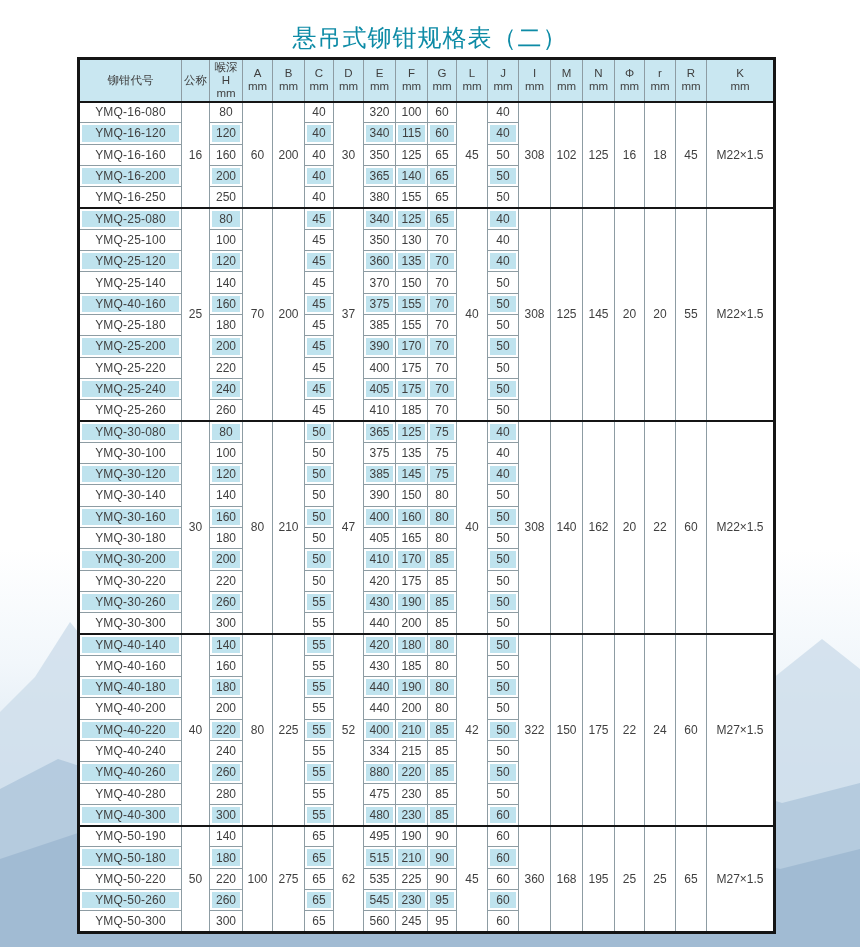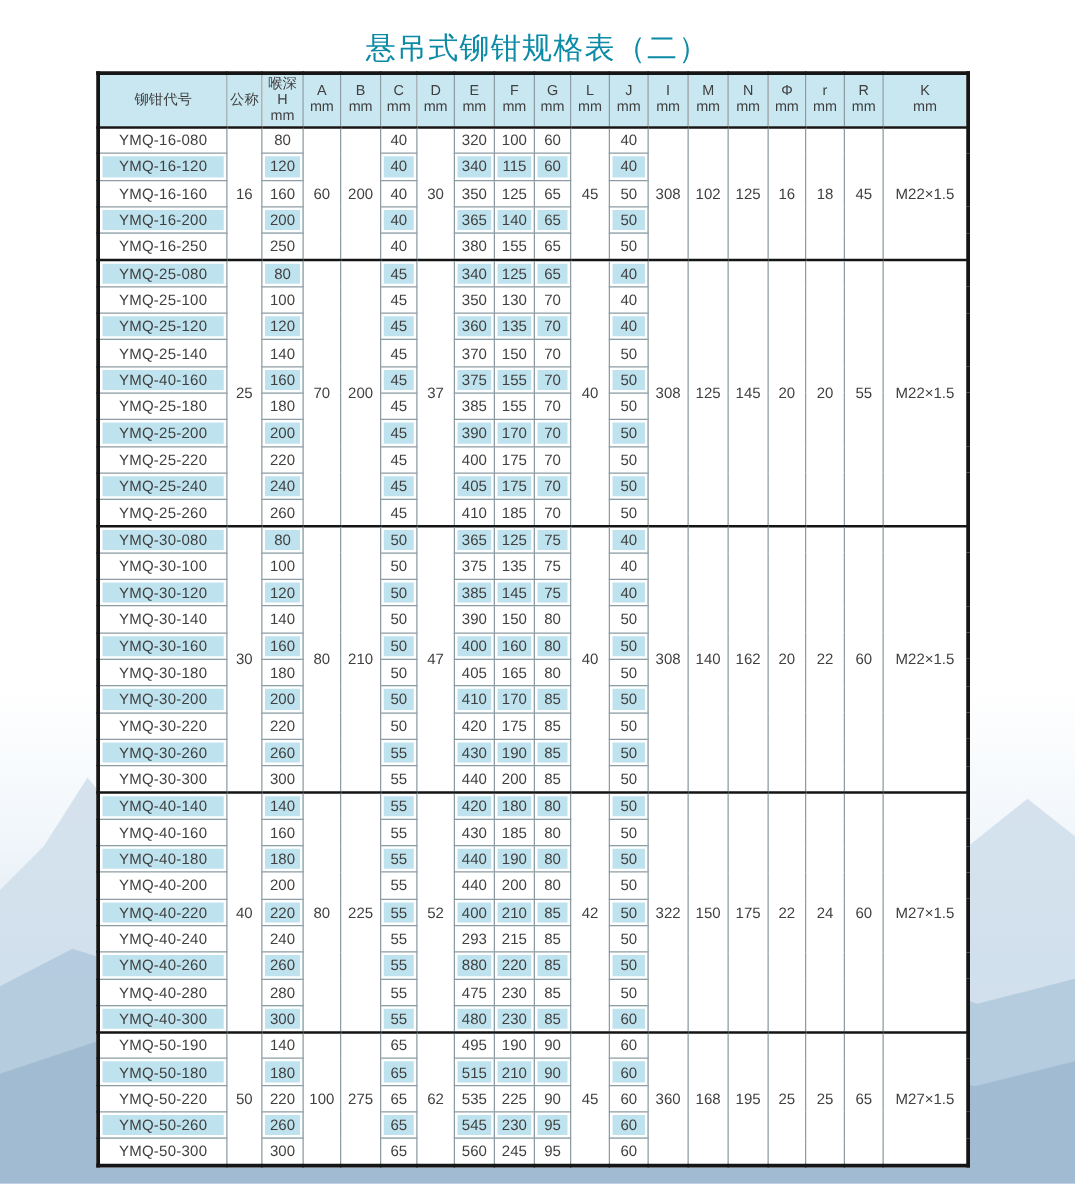--- a/index.html
+++ b/index.html
@@ -472,21 +472,21 @@
           <td class="stripe">55</td>
           <td class="stripe">400</td>
           <td class="stripe">210</td>
           <td class="stripe">85</td>
           <td class="stripe">50</td>
         </tr>
         <tr>
           <td class="code">YMQ-40-240</td>
           <td>240</td>
           <td>55</td>
-          <td>293</td>
+          <td>334</td>
           <td>215</td>
           <td>85</td>
           <td>50</td>
         </tr>
         <tr>
           <td class="code stripe">YMQ-40-260</td>
           <td class="stripe">260</td>
           <td class="stripe">55</td>
           <td class="stripe">880</td>
           <td class="stripe">220</td>

